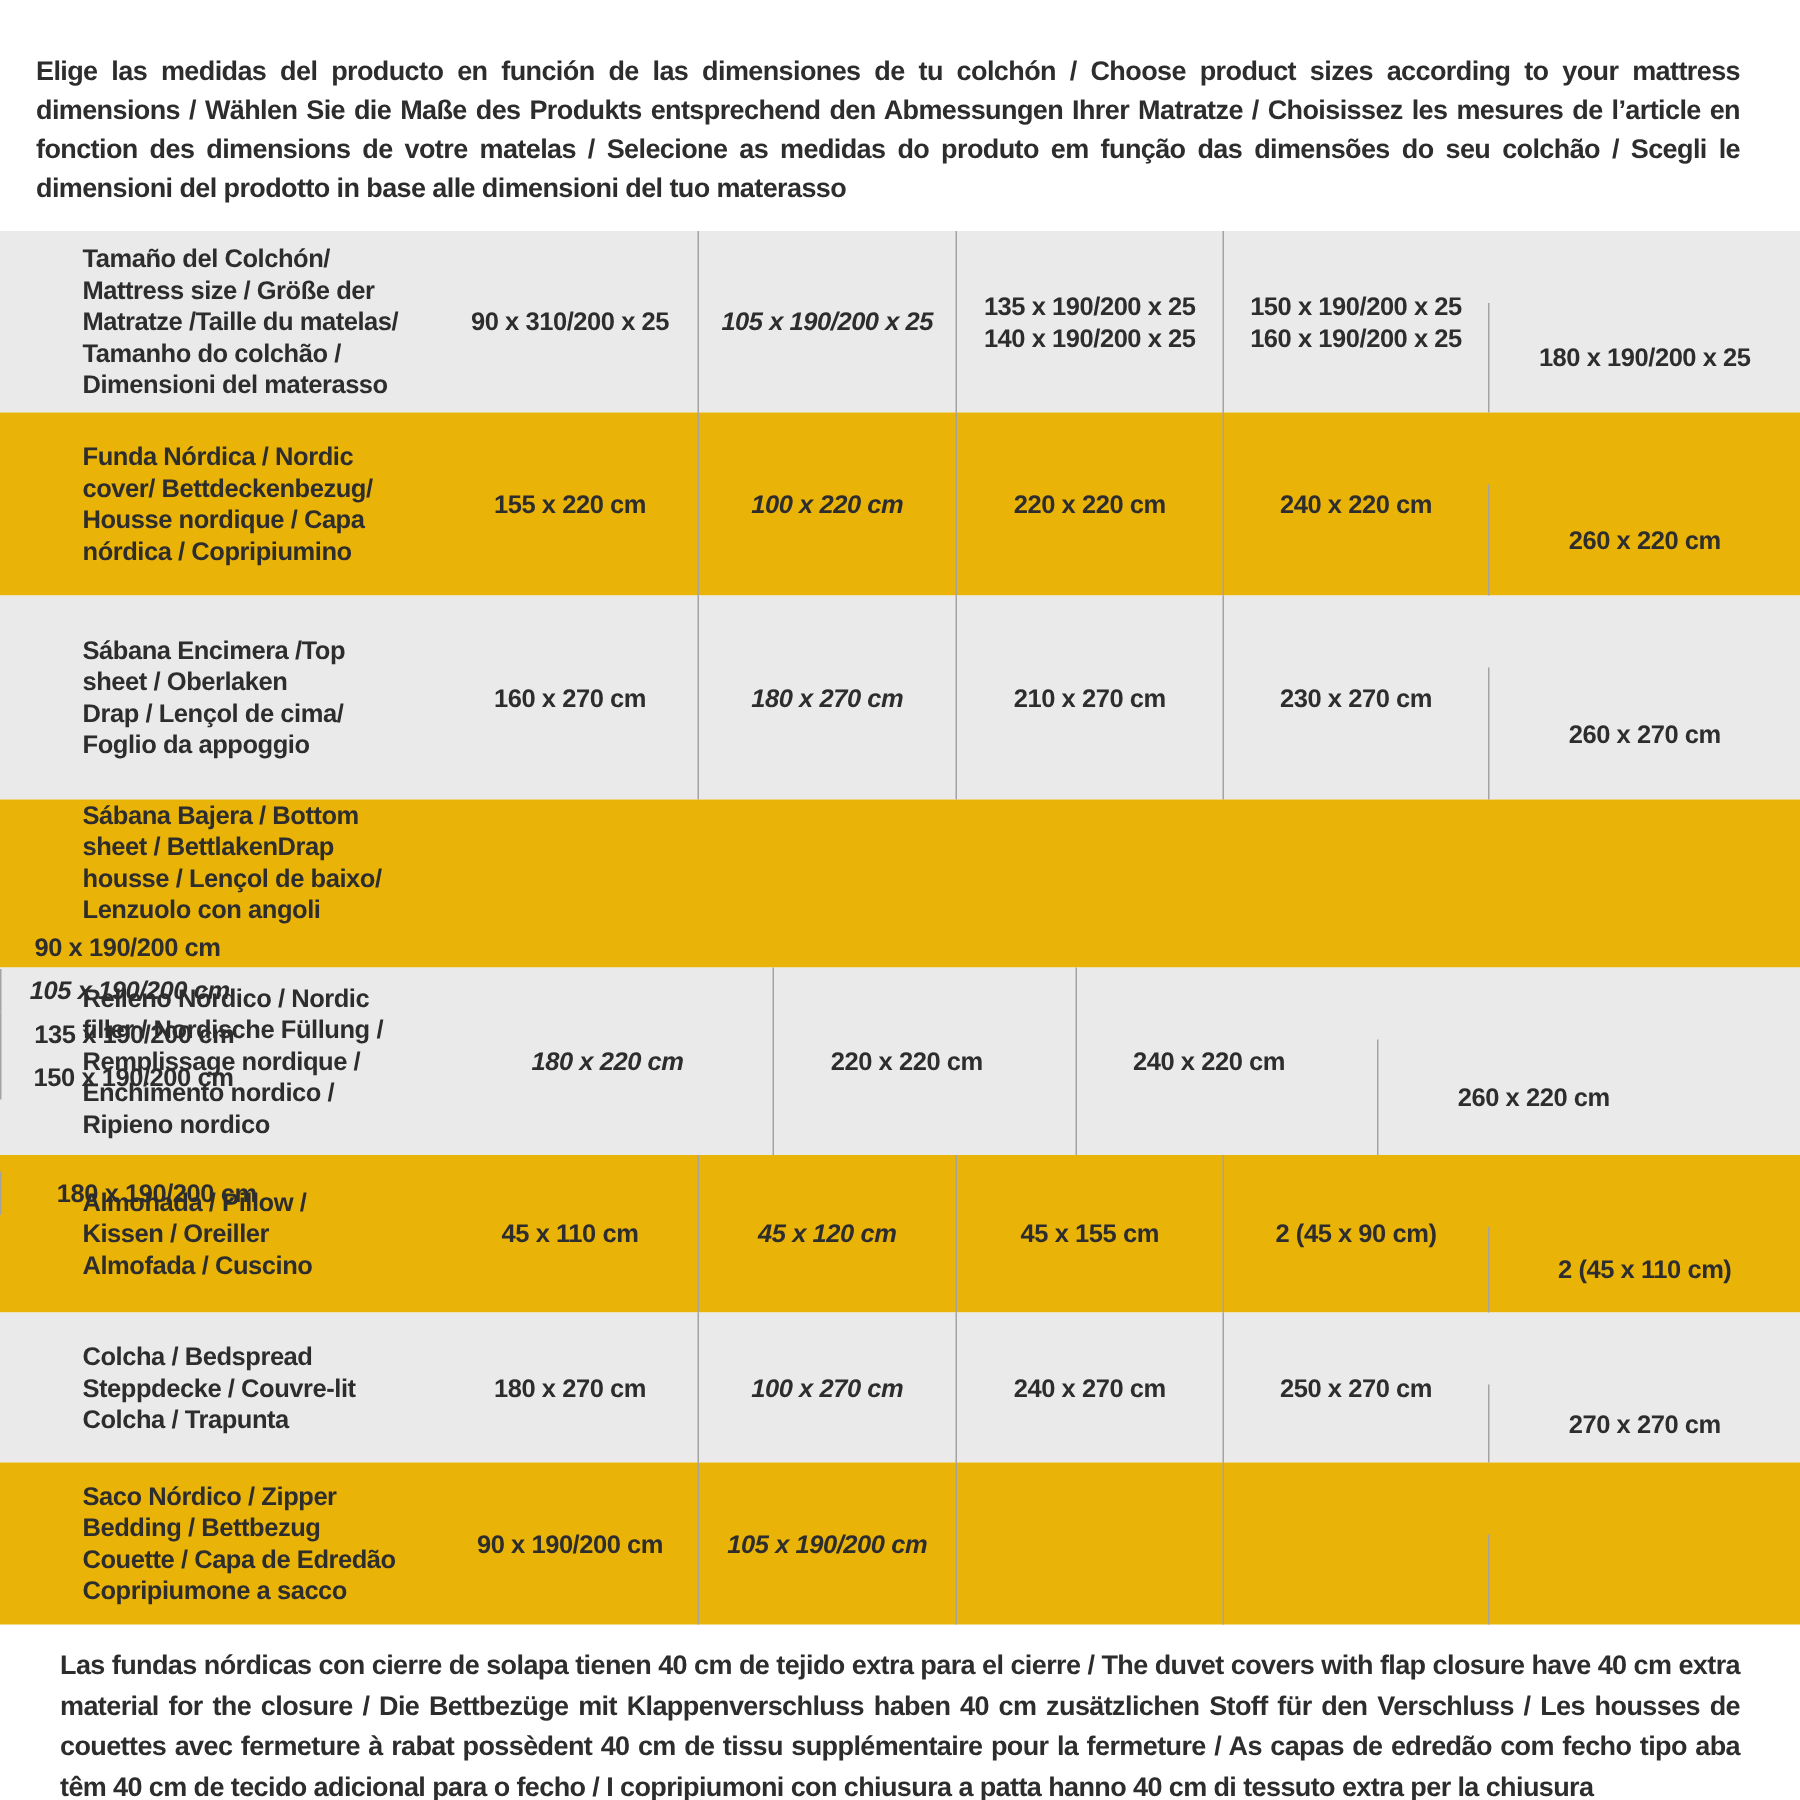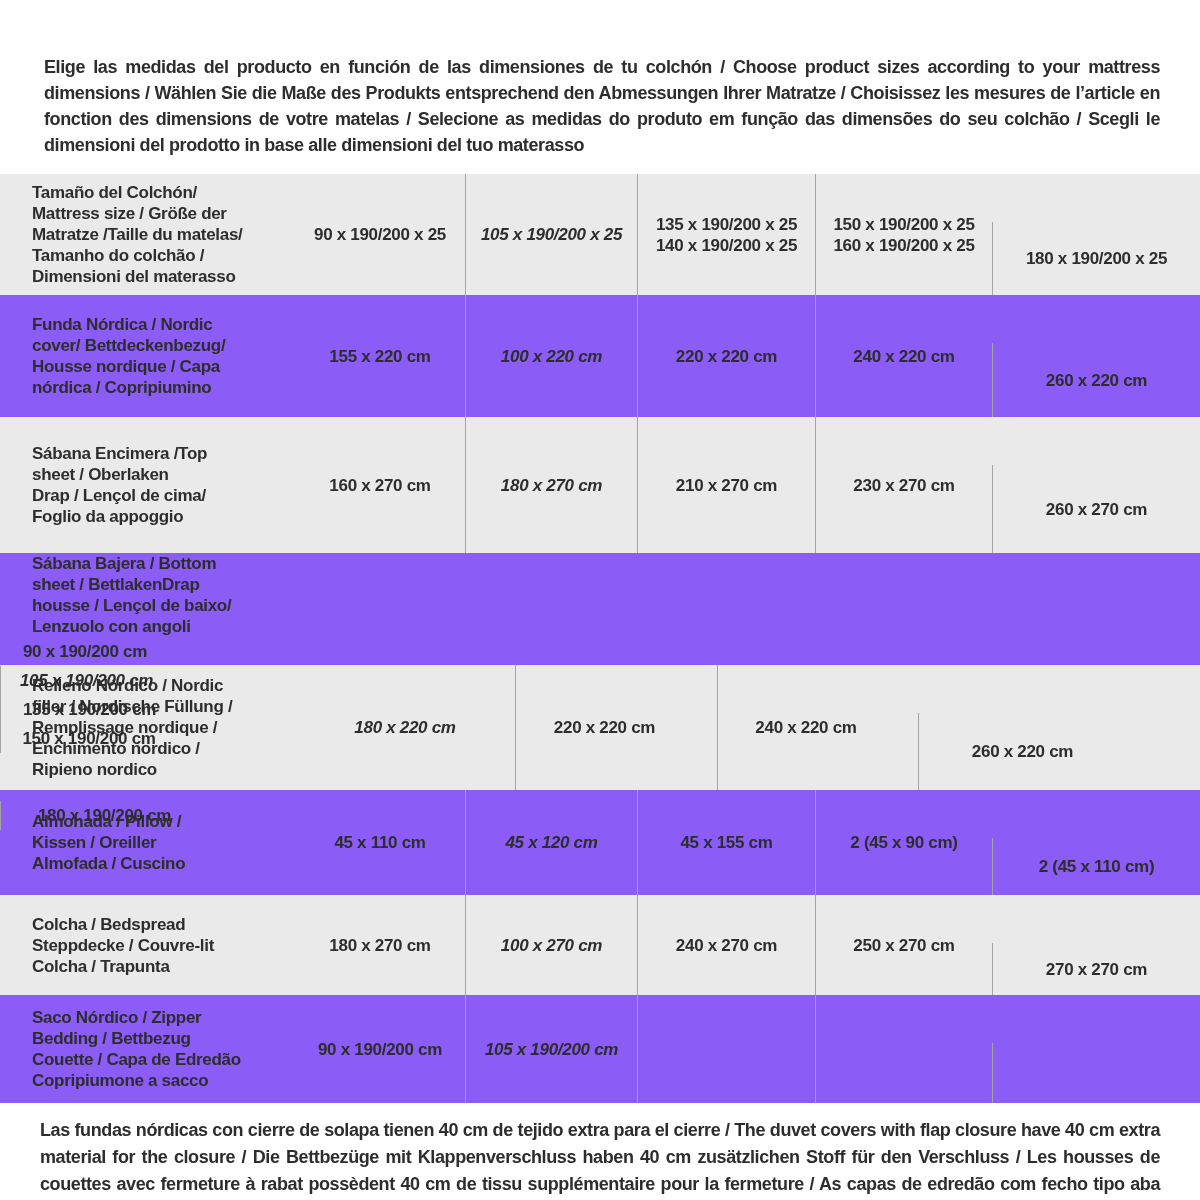--- a/index.html
+++ b/index.html
@@ -8,49 +8,48 @@
     position: relative;
     width: 1200px;
     height: 1200px;
     background: #ffffff;
     font-family: "Liberation Sans", sans-serif;
     font-weight: bold;
     color: #2d2d2d;
     overflow: hidden;
   }
   .intro {
-    padding: 34px 40px 0 44px;
+    padding: 34px 40px 0 24px;
     font-size: 18px;
     line-height: 26px;
     letter-spacing: -0.4px;
     text-align: justify;
     text-align-last: left;
-    margin-top: 20px;
   }
   .size-table {
     margin-top: 16px;
     width: 1200px;
   }
   .t-row {
     display: flex;
     width: 1200px;
-    background: #8b5cf6;
+    background: #eab308;
   }
   .t-row:nth-child(odd) { background: #eaeaea; }
   .cell {
     display: flex;
     align-items: center;
     font-size: 17px;
     line-height: 21px;
     letter-spacing: -0.3px;
     white-space: pre-line;
   }
   .cell.label {
     width: 295px;
-    padding-left: 32px;
+    padding-left: 55px;
     padding-right: 6px;
     justify-content: flex-start;
     text-align: left;
   }
   .cell.val {
     justify-content: center;
     text-align: center;
     padding: 4px 6px;
   }
   .cell.c1 { width: 170px; }
@@ -84,21 +83,21 @@
   <p class="intro">Elige las medidas del producto en función de las dimensiones de tu colchón / Choose product sizes according to your mattress dimensions / Wählen Sie die Maße des Produkts entsprechend den Abmessungen Ihrer Matratze / Choisissez les mesures de l’article en fonction des dimensions de votre matelas / Selecione as medidas do produto em função das dimensões do seu colchão / Scegli le dimensioni del prodotto in base alle dimensioni del tuo materasso</p>
 
   <div class="size-table">
 
     <div class="t-row r1">
       <div class="cell label">Tamaño del Colchón/
 Mattress size / Größe der
 Matratze /Taille du matelas/
 Tamanho do colchão /
 Dimensioni del materasso</div>
-      <div class="cell val c1">90 x 190/200 x 25</div>
+      <div class="cell val c1">90 x 310/200 x 25</div>
       <div class="cell val c2">105 x 190/200 x 25</div>
       <div class="cell val c3">135 x 190/200 x 25
 140 x 190/200 x 25</div>
       <div class="cell val c4">150 x 190/200 x 25
 160 x 190/200 x 25</div>
       <div class="cell val c5">180 x 190/200 x 25</div>
     </div>
 
     <div class="t-row r2">
       <div class="cell label">Funda Nórdica /  Nordic

